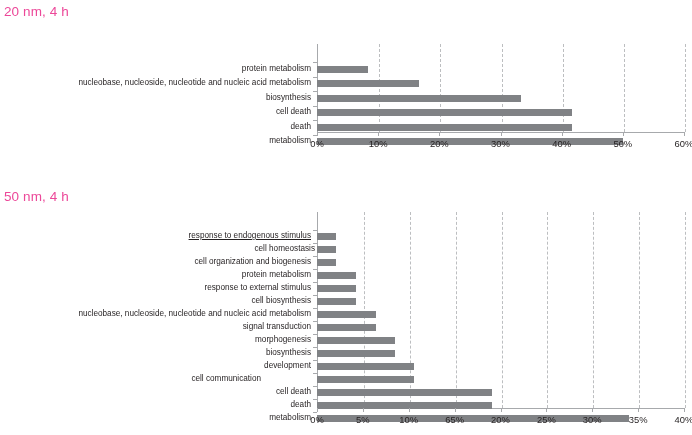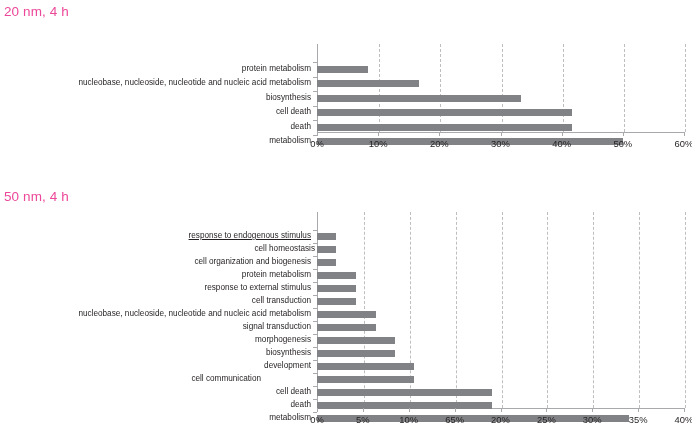--- a/index.html
+++ b/index.html
@@ -255,21 +255,21 @@
           </div>
         </div>
         <div class="row" style="height: 13px; top: 52px; position: absolute;">
           <div class="row-label" style="width: 317px; left: 0px; right: auto; top: 1.9px; font-size: 8.2px;">response to external stimulus</div>
           <div class="label-tick" style="left: 313px; top: 0px;"></div>
           <div class="bar-track" style="left: 317px; width: 367px;">
             <div class="bar" title="response to external stimulus: 4.3%" style="width: 39.4525px; height: 7px; top: 3px; background: rgb(128, 130, 133);"></div>
           </div>
         </div>
         <div class="row" style="height: 13px; top: 65px; position: absolute;">
-          <div class="row-label" style="width: 317px; left: 0px; right: auto; top: 1.9px; font-size: 8.2px;">cell transduction</div>
+          <div class="row-label" style="width: 317px; left: 0px; right: auto; top: 1.9px; font-size: 8.2px;">cell biosynthesis</div>
           <div class="label-tick" style="left: 313px; top: 0px;"></div>
           <div class="bar-track" style="left: 317px; width: 367px;">
             <div class="bar" title="cell proliferation: 4.3%" style="width: 39.4525px; height: 7px; top: 3px; background: rgb(128, 130, 133);"></div>
           </div>
         </div>
         <div class="row" style="height: 13px; top: 78px; position: absolute;">
           <div class="row-label" style="width: 317px; left: 0px; right: auto; top: 1.9px; font-size: 8.2px;">nucleobase, nucleoside, nucleotide and nucleic acid metabolism</div>
           <div class="label-tick" style="left: 313px; top: 0px;"></div>
           <div class="bar-track" style="left: 317px; width: 367px;">
             <div class="bar" title="nucleobase, nucleoside, nucleotide and nucleic acid metabolism: 6.4%" style="width: 58.72px; height: 7px; top: 3px; background: rgb(128, 130, 133);"></div>

